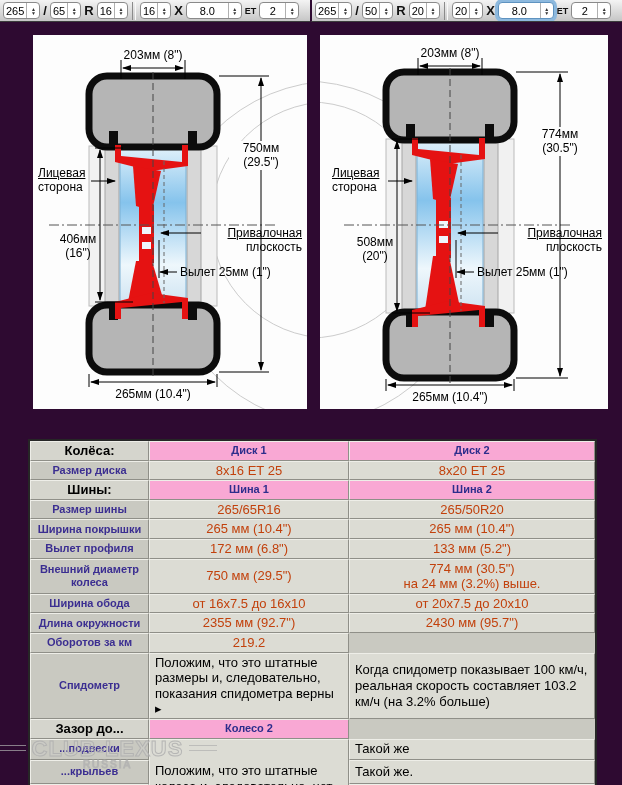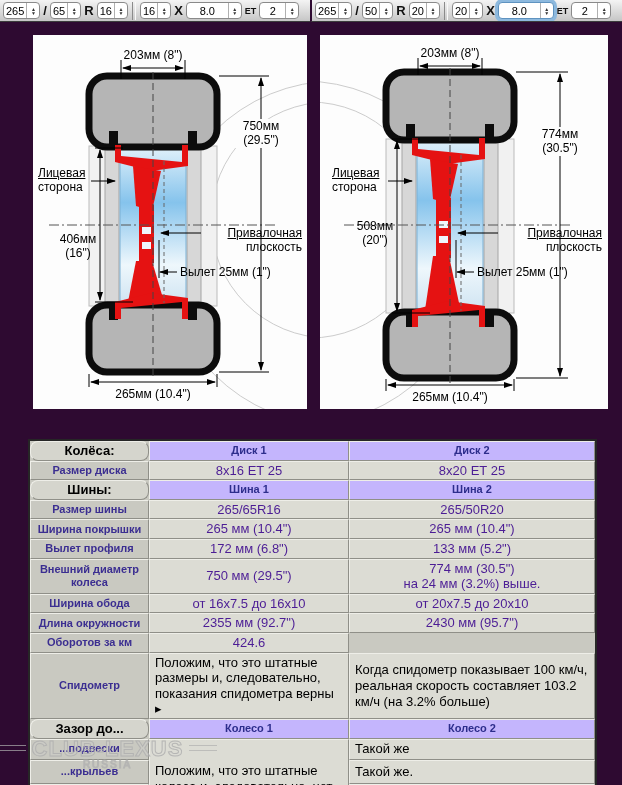--- a/index.html
+++ b/index.html
@@ -35,23 +35,23 @@
   .wbg{background:#fdfdfd;}
 
   
   .comp{position:absolute;left:28px;top:439px;width:569px;box-sizing:border-box;
         border:2px solid #262626;background:#c9c9c1;}
   .trow,.zgrid{display:grid;grid-template-columns:119px 200px 246px;}
   .c{box-sizing:border-box;border:1px solid;border-color:#eeeee8 #8f8f88 #8f8f88 #eeeee8;
      display:flex;align-items:center;justify-content:center;min-height:17px;
      padding:1px 5px;line-height:1.2;}
   .lab{background:#c9c9c1;color:#3b2e91;font-weight:bold;font-size:11px;text-align:center;}
-  .head{background:#d5d5cd;color:#000;font-weight:bold;font-size:13px;border-radius:8px;}
-  .sub{background:#c4b5fd;color:#2d2d8c;font-weight:bold;font-size:11px;}
-  .val{background:#dcdcd4;color:#4c1d95;font-size:13px;text-align:center;white-space:pre-line;}
+  .head{background:#d5d5cd;color:#000;font-weight:bold;font-size:13px;}
+  .sub{background:#f9a8d4;color:#2d2d8c;font-weight:bold;font-size:11px;}
+  .val{background:#dcdcd4;color:#c2410c;font-size:13px;text-align:center;white-space:pre-line;}
   .txt{background:#dcdcd4;color:#000;font-size:13px;justify-content:flex-start;text-align:left;}
   .h33{min-height:33px;text-align:center;} .h50{min-height:50px;}
   .zr1{min-height:21px;} .zr2{min-height:24px;} .zr3{min-height:34px;}
   .merged{grid-column:2;grid-row:1 / span 3;}
 
   
   .wm{position:absolute;left:0;top:736px;width:215px;text-align:center;pointer-events:none;z-index:5;}
   .wm1{font-size:22px;font-weight:bold;letter-spacing:1px;
        color:rgba(215,215,215,0.18);-webkit-text-stroke:1px rgba(175,175,175,0.85);
        position:relative;}
@@ -223,21 +223,21 @@
       <line x1="58" y1="146" x2="82" y2="146" marker-end="url(#ar1)"></line>
       <line x1="168" y1="198" x2="128" y2="198" marker-end="url(#ar1)"></line>
       <line x1="126" y1="205" x2="126" y2="243"></line>
       <line x1="144" y1="237" x2="127" y2="237" marker-end="url(#ar1)"></line>
       <line x1="56" y1="339" x2="56" y2="352"></line>
         <line x1="184" y1="339" x2="184" y2="352"></line>
       <line x1="58" y1="347" x2="182" y2="347" marker-start="url(#ar1)" marker-end="url(#ar1)"></line>
     </g>
   </svg>
   <div class="dlabel ctr" style="left:60px;top:13px;width:120px">203мм (8")</div>
-  <div class="dlabel ctr wbg" style="left:196px;top:84px;width:64px">
+  <div class="dlabel ctr wbg" style="left:196px;top:106px;width:64px">
     <div>750мм</div>
     <div>(29.5")</div>
   </div>
   <div class="dlabel" style="left:5px;top:131px">
     <div class="u">Лицевая</div>
     <div>сторона</div>
   </div>
   <div class="dlabel ctr" style="left:24px;top:197px;width:42px">
     <div>406мм</div>
     <div>(16")</div>
@@ -316,21 +316,21 @@
   </svg>
   <div class="dlabel ctr" style="left:70px;top:11px;width:120px">203мм (8")</div>
   <div class="dlabel ctr wbg" style="left:208px;top:92px;width:64px">
     <div>774мм</div>
     <div>(30.5")</div>
   </div>
   <div class="dlabel" style="left:12px;top:131px">
     <div class="u">Лицевая</div>
     <div>сторона</div>
   </div>
-  <div class="dlabel ctr" style="left:34px;top:184px;width:42px">
+  <div class="dlabel ctr" style="left:34px;top:200px;width:42px">
     <div>508мм</div>
     <div>(20")</div>
   </div>
   <div class="dlabel rgt" style="right:6px;top:191px;width:100px">
     <div class="u">Привалочная</div>
     <div>плоскость</div>
   </div>
   <div class="dlabel" style="left:157px;top:230px">Вылет 25мм (1")</div>
   <div class="dlabel ctr" style="left:70px;top:355px;width:120px">265мм (10.4")</div>
 </div>
@@ -377,30 +377,29 @@
     <div class="c val">от 16x7.5 до 16x10</div>
     <div class="c val">от 20x7.5 до 20x10</div>
   </div>
   <div class="trow">
     <div class="c lab">Длина окружности</div>
     <div class="c val">2355 мм (92.7")</div>
     <div class="c val">2430 мм (95.7")</div>
   </div>
   <div class="trow">
     <div class="c lab">Оборотов за км</div>
-    <div class="c val">424.6</div>
+    <div class="c val">219.2</div>
   </div>
   <div class="trow">
     <div class="c lab h50">Спидометр</div>
     <div class="c txt h50">Положим, что это штатные размеры и, следовательно, показания спидометра верны ▸</div>
     <div class="c txt h50">Когда спидометр показывает 100 км/ч, реальная скорость составляет 103.2 км/ч (на 3.2% больше)</div>
   </div>
   <div class="trow">
     <div class="c head">Зазор до...</div>
-    <div class="c sub">Колесо 1</div>
     <div class="c sub">Колесо 2</div>
   </div>
   <div class="zgrid">
     <div class="c lab zr1" style="grid-area:1/1">...подвески</div>
     <div class="c txt merged">Положим, что это штатные колеса и, следовательно, нет проблем с зазорами ▸</div>
     <div class="c lab zr2" style="grid-area:2/1">...крыльев</div>
     <div class="c txt zr1" style="grid-area:1/3">Такой же</div>
     <div class="c txt zr2" style="grid-area:2/3">Такой же.</div>
     <div class="c lab zr3" style="grid-area:3/1">...колесных арок</div>
     <div class="c txt zr3" style="grid-area:3/3">Ближе к колесной арке на 12 мм. Для большинства автомобилей приемлемо.</div>

